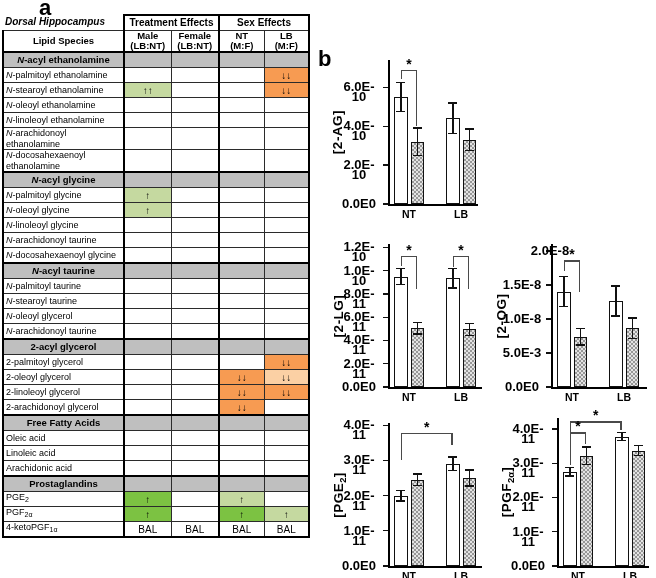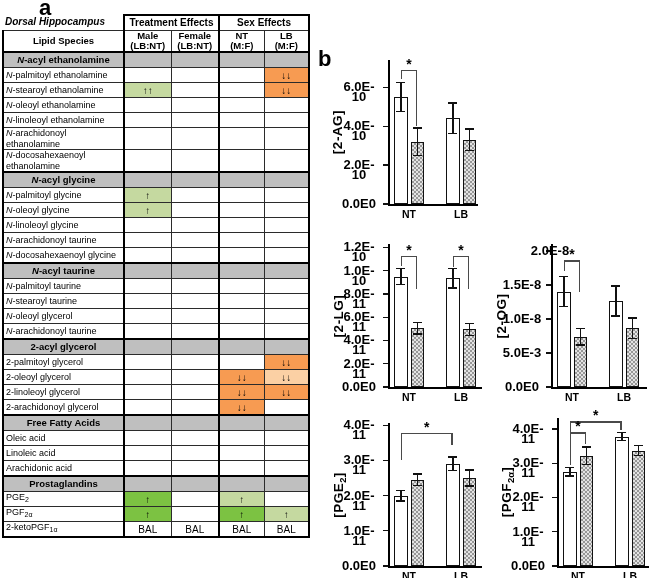--- a/index.html
+++ b/index.html
@@ -289,21 +289,21 @@
           <td class="data-cell br2"></td>
         </tr>
         <tr>
           <td class="species-cell bl2"><span>PGF</span><span class="sub">2α</span></td>
           <td class="data-cell bl2" style="background: rgb(124, 194, 66);">↑</td>
           <td class="data-cell"></td>
           <td class="data-cell bl2" style="background: rgb(124, 194, 66);">↑</td>
           <td class="data-cell br2" style="background: rgb(197, 217, 160);">↑</td>
         </tr>
         <tr>
-          <td class="species-cell bl2 bb2"><span>2-ketoPGF</span><span class="sub">1α</span></td>
+          <td class="species-cell bl2 bb2"><span>4-ketoPGF</span><span class="sub">1α</span></td>
           <td class="data-cell bl2 bb2">BAL</td>
           <td class="data-cell bb2">BAL</td>
           <td class="data-cell bl2 bb2">BAL</td>
           <td class="data-cell br2 bb2">BAL</td>
         </tr>
       </tbody>
   </table>
 
   <div class="panel-label" id="panel-b">b</div>
 

